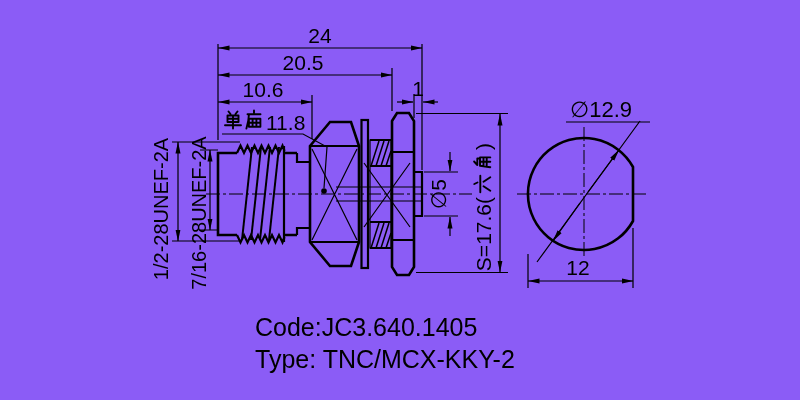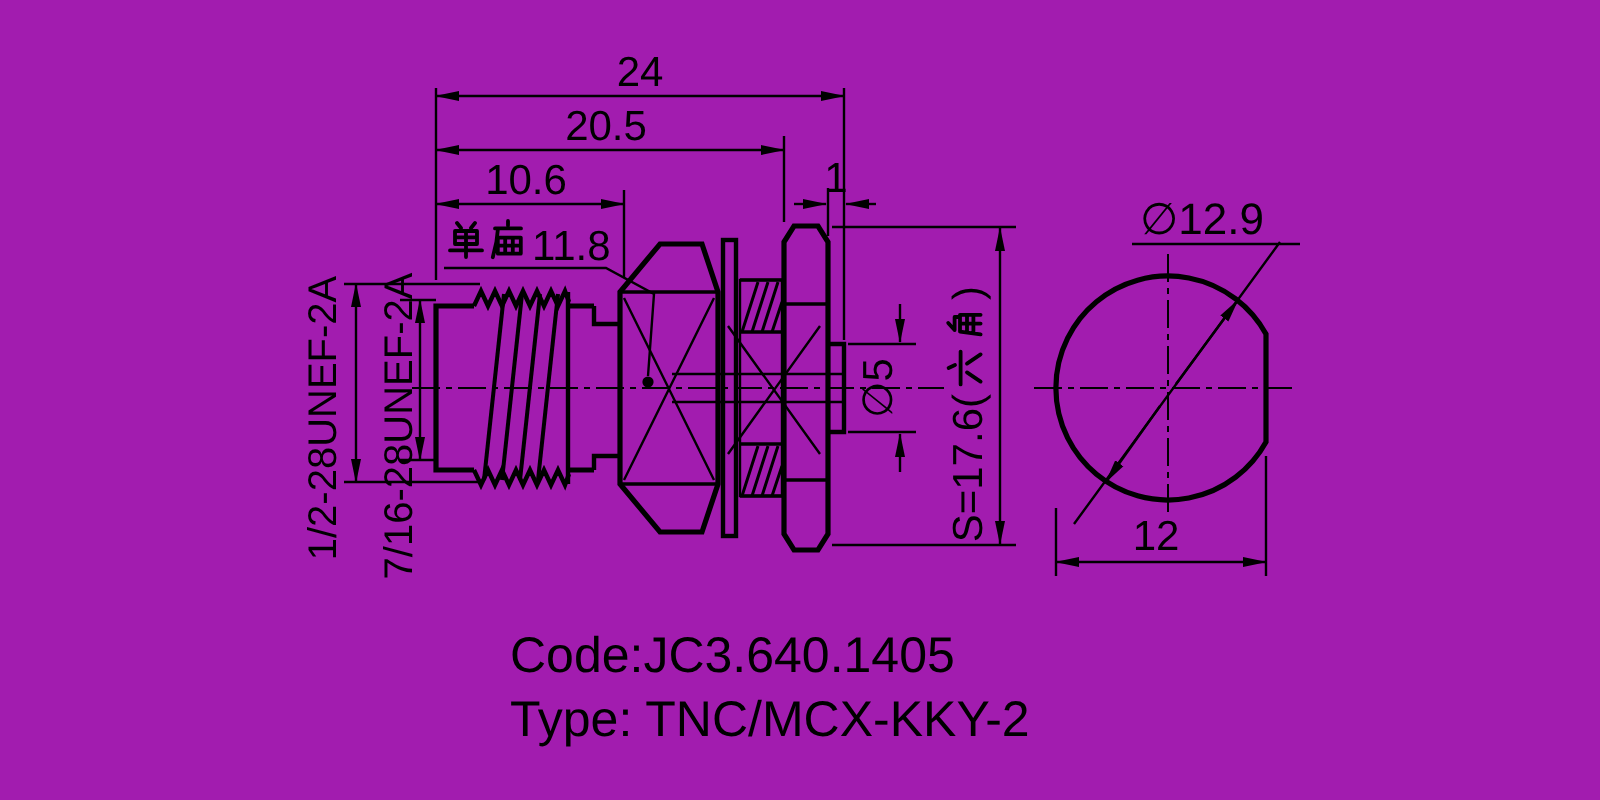--- a/index.html
+++ b/index.html
@@ -1,16 +1,16 @@
 <!DOCTYPE html>
 <html><head>
 <meta charset="utf-8">
 <style>
   html,body{margin:0;padding:0;background:#fff;}
-  .stage{position:relative;width:800px;height:400px;background:#a21caf;overflow:hidden;
+  .stage{position:relative;width:800px;height:400px;background:#8b5cf6;overflow:hidden;
          font-family:"Liberation Sans", sans-serif;}
   svg{position:absolute;left:0;top:0;}
   svg text{font-family:"Liberation Sans", sans-serif;fill:#000;}
   .dimtxt{font-size:21px;}
   .rottxt{font-size:20px;}
   .bigtxt{font-size:22px;}
   .notetxt{font-size:25px;}
   .outline{stroke:#000;stroke-width:2.6;fill:none;}
   .outline2{stroke:#000;stroke-width:2.2;fill:none;}
   .med{stroke:#000;stroke-width:1.8;fill:none;}

